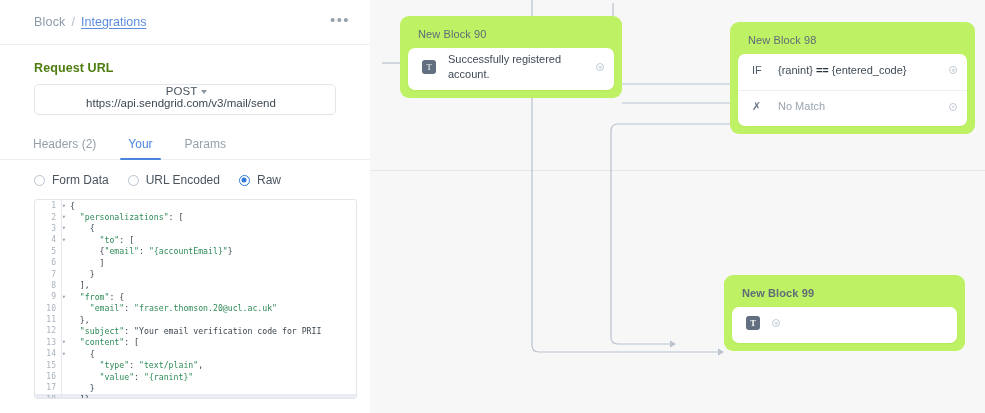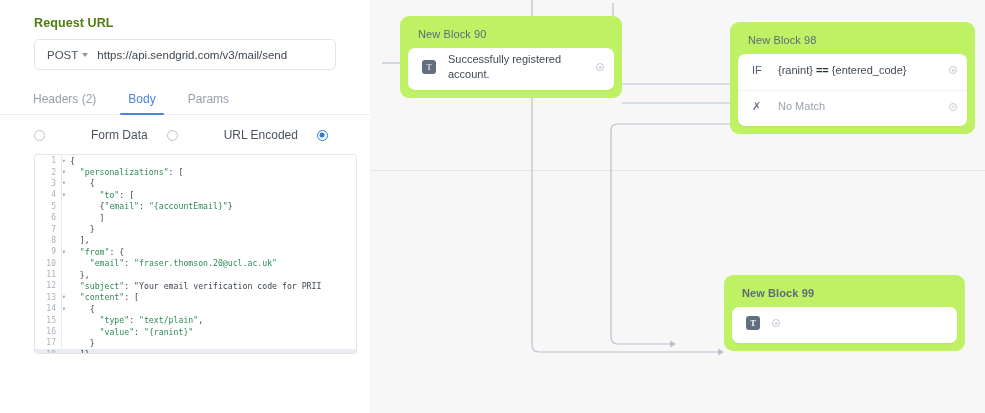--- a/index.html
+++ b/index.html
@@ -35,20 +35,21 @@
   .section-label{
     font-size:12.5px;color:#4d7c0f;font-weight:bold;
     padding:16px 0 0 34px;letter-spacing:.1px;
   }
 
   .url-row{
     margin:9px 34px 0 34px;height:31px;
     border:1px solid #e2e6ea;border-radius:5px;background:#fff;
     display:flex;align-items:center;box-sizing:border-box;
     box-shadow:0 1px 1px rgba(16,24,40,.02);
+    flex-direction:column;
   }
   .method{
     display:flex;align-items:center;gap:4px;
     padding:0 9px 0 12px;font-size:11.5px;color:#49545f;cursor:pointer;
     white-space:nowrap;
   }
   .caret{
     width:0;height:0;border-left:3.5px solid transparent;
     border-right:3.5px solid transparent;border-top:4px solid #8b96a2;
     display:inline-block;margin-top:1px;
@@ -72,21 +73,21 @@
   .tab.active:after{
     content:"";position:absolute;left:8px;right:8px;bottom:-1px;
     height:2px;background:#4a86dd;border-radius:1px;
   }
   .tab:first-child.active:after{left:0;}
 
   .radios{
     display:flex;align-items:center;gap:0;
     padding:13px 0 0 34px;
   }
-  .radio{display:flex;align-items:center;cursor:pointer;margin-right:19px;gap:39px;}
+  .radio{display:flex;align-items:center;cursor:pointer;margin-right:19px;}
   .radio .dot{
     width:11px;height:11px;border-radius:50%;
     border:1.3px solid #b9c2cc;background:#fff;
     box-sizing:border-box;margin-right:7px;position:relative;flex:0 0 auto;
   }
   .radio.on .dot{border-color:#2f7bdb;}
   .radio.on .dot:after{
     content:"";position:absolute;left:50%;top:50%;
     width:5px;height:5px;border-radius:50%;background:#2f7bdb;
     transform:translate(-50%,-50%);
@@ -174,34 +175,40 @@
     border-radius:50%;background:#d5dae0;transform:translate(-50%,-50%);
   }
 </style>
 </head>
 <body>
 
 <div class="app">
 
   <div class="panel">
 
+    <div class="panel-header">
+      <span class="crumb">Block</span>
+      <span class="crumb-sep">/</span>
+      <span class="crumb-link">Integrations</span>
+      <span class="dots">•••</span>
+    </div>
 
     <div class="section-label">Request URL</div>
 
     <div class="url-row">
       <div class="method">
         <span>POST</span>
         <span class="caret"></span>
       </div>
       <div class="url-val">https://api.sendgrid.com/v3/mail/send</div>
     </div>
 
     <div class="tabs">
       <div class="tab">Headers (2)</div>
-      <div class="tab active">Body</div>
+      <div class="tab active">Your</div>
       <div class="tab">Params</div>
     </div>
 
     <div class="radios">
       <div class="radio">
         <span class="dot"></span>
         <span class="lbl">Form Data</span>
       </div>
       <div class="radio">
         <span class="dot"></span>

